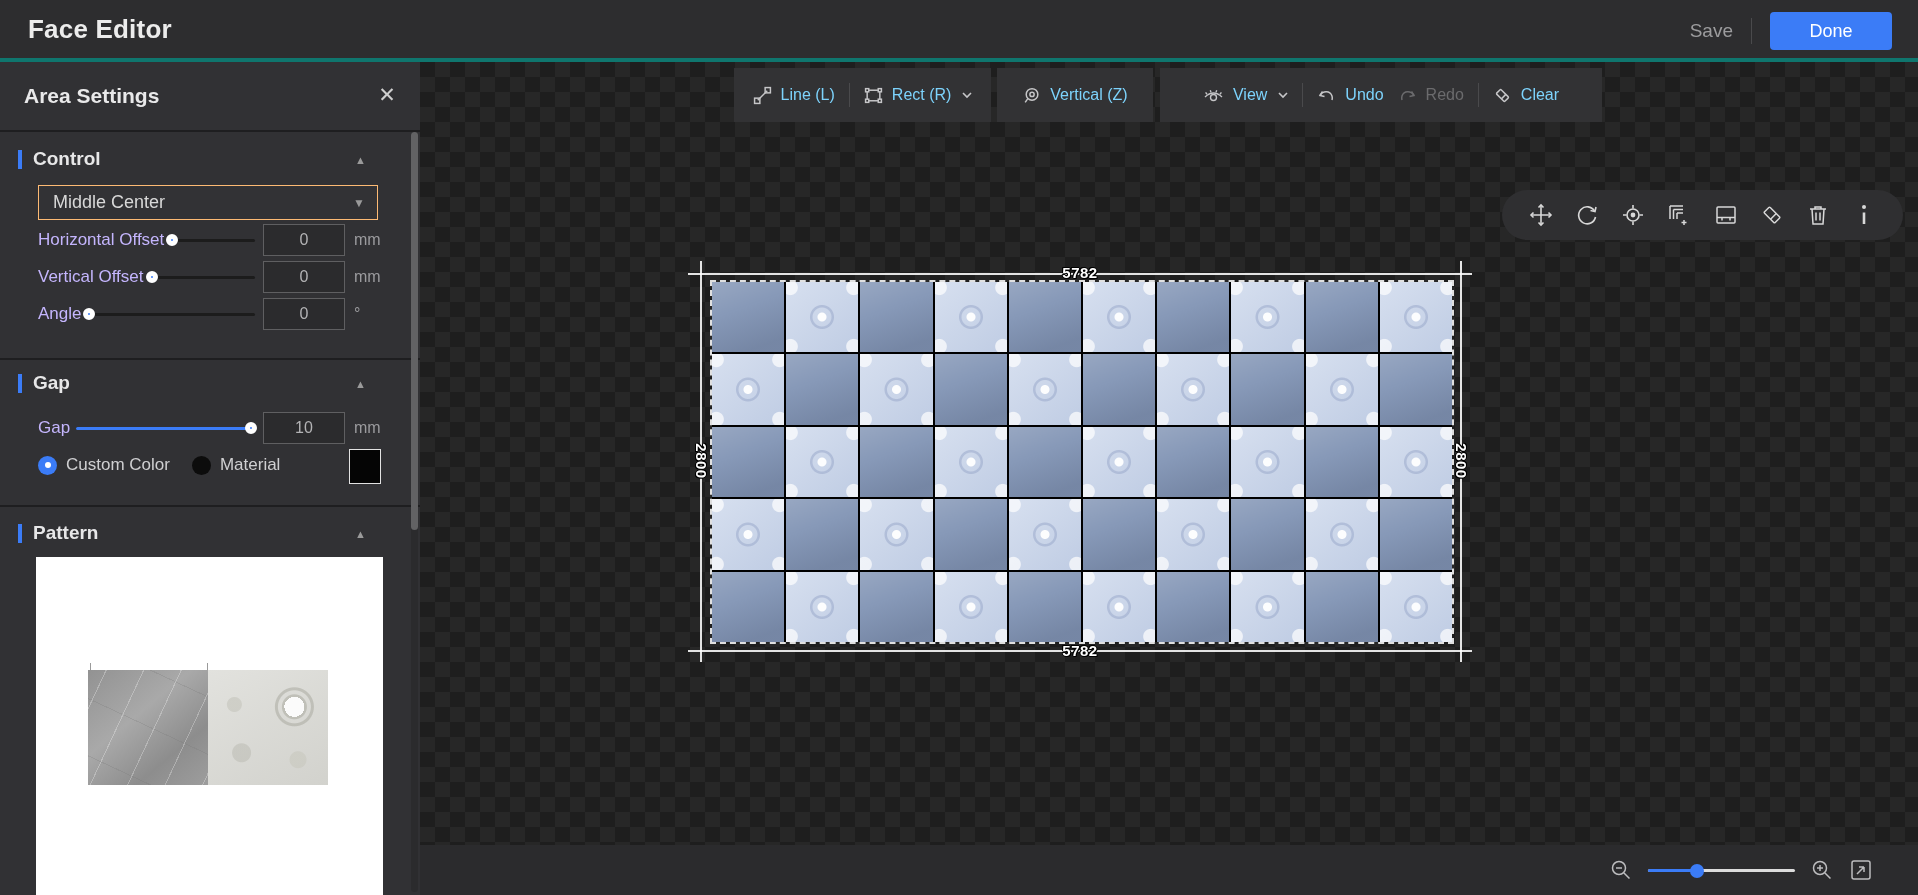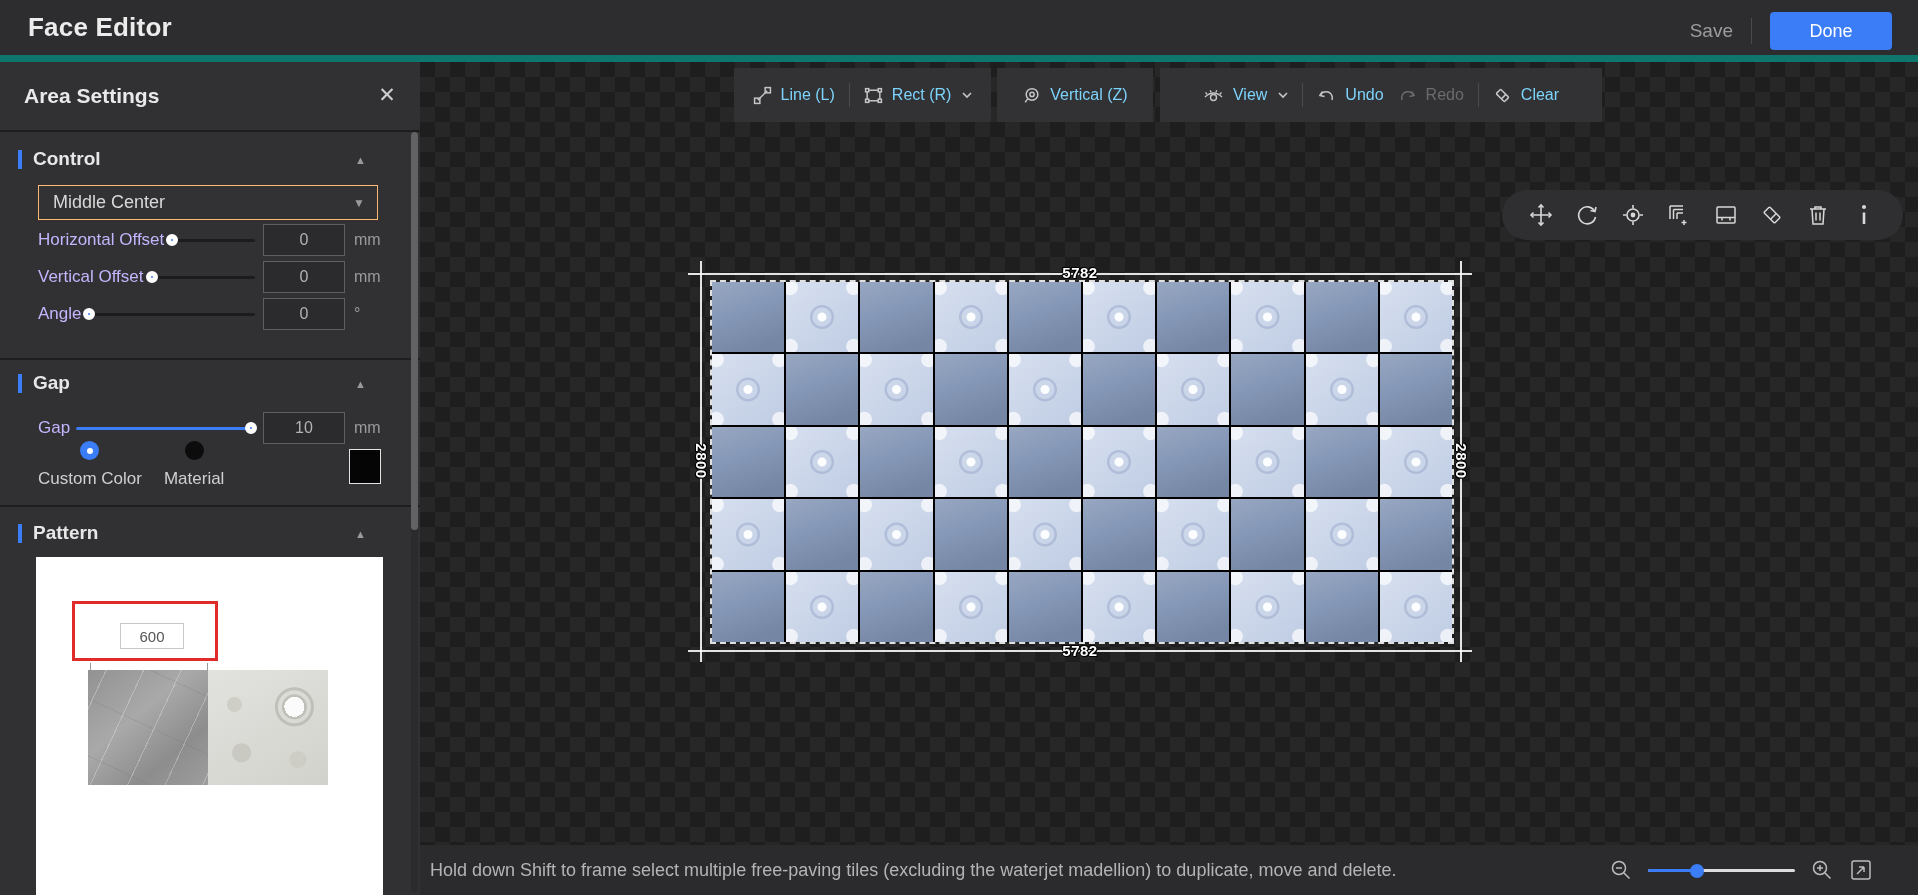--- a/index.html
+++ b/index.html
@@ -2,21 +2,21 @@
 <html style="--accent: #3b7cf7;"><head>
 <meta charset="utf-8">
 <style>
   :root{ --accent:#3b7cf7; }
   *{ box-sizing:border-box; margin:0; padding:0; }
   html,body{ width:1918px; height:895px; overflow:hidden; }
   body{ font-family:"Liberation Sans", sans-serif; background:#1f1f1f; position:relative; color:#ddd; }
 
   
   .topbar{ position:absolute; left:0; top:0; width:1918px; height:62px; background:#2d2d2f;
-           border-bottom:7px solid #0f766e; display:flex; align-items:center; z-index:30; }
+           border-bottom:4px solid #0f766e; display:flex; align-items:center; z-index:30; }
   .app-title{ font-size:26px; font-weight:bold; color:#ececec; margin-left:28px; letter-spacing:.2px; }
   .topbar-right{ position:absolute; right:26px; top:0; height:62px; display:flex; align-items:center; gap:18px; }
   .save-btn{ display:flex; align-items:center; gap:9px; color:#9c9c9e; font-size:19px; cursor:pointer; }
   .top-sep{ width:1px; height:26px; background:#4a4a4c; }
   .done-btn{ width:122px; height:38px; background:var(--accent); color:#fff; font-size:18px;
              border:none; border-radius:4px; display:flex; align-items:center; justify-content:center; cursor:pointer; }
 
   
   .sidebar{ position:absolute; left:0; top:62px; width:420px; height:833px; background:#313134; z-index:20; }
   .sb-header{ position:absolute; left:0; top:0; width:100%; height:68px; display:flex; align-items:center; }
@@ -39,21 +39,21 @@
   .slider{ flex:1; height:20px; position:relative; margin:0 8px 0 6px; cursor:pointer; }
   .slider .track{ position:absolute; left:0; right:0; top:9px; height:3px; background:#1c1c1c; border-radius:2px; }
   .slider .fill{ position:absolute; left:0; top:9px; height:3px; background:var(--accent); border-radius:2px; }
   .slider .knob{ position:absolute; top:10px; width:12px; height:12px; background:var(--accent); border:5px solid #fff;
                  border-radius:50%; transform:translate(-50%,-50%); }
   .val-input{ width:82px; height:32px; background:#2b2b2d; border:1px solid #5f5f61; color:#b3b3b5;
               font-size:16px; text-align:center; font-family:"Liberation Sans", sans-serif; }
   .unit{ font-size:16px; color:#9b9b9e; width:32px; text-align:left; margin-left:9px; }
 
   .radio-row{ position:absolute; left:38px; top:386px; width:348px; height:34px; display:flex; align-items:center; gap:22px; }
-  .radio-item{ display:flex; align-items:center; gap:9px; cursor:pointer;flex-direction:column; }
+  .radio-item{ display:flex; align-items:center; gap:9px; cursor:pointer; }
   .radio{ width:19px; height:19px; border-radius:50%; background:#0c0c0c; position:relative; }
   .radio.on{ background:var(--accent); }
   .radio.on::after{ content:""; position:absolute; left:6.5px; top:6.5px; width:6px; height:6px; border-radius:50%; background:#fff; }
   .radio-label{ font-size:17px; color:#cfcfd1; }
   .swatch{ position:absolute; left:349px; top:387px; width:32px; height:35px; border:1px solid #e2e2e2; background:#050505; cursor:pointer; }
 
   .pattern-panel{ position:absolute; left:36px; top:495px; width:347px; height:338px; background:#ffffff; }
   .dim-highlight{ position:absolute; left:36px; top:44px; width:146px; height:60px; border:3px solid #e02b2b; }
   .dim-input{ position:absolute; left:45px; top:19px; width:64px; height:26px; border:1px solid #c8c8c8; background:#fff;
               font-size:15px; color:#555; text-align:center; font-family:"Liberation Sans", sans-serif; }
@@ -234,23 +234,20 @@
 
   <div class="sb-divider" style="top:443px"></div>
 
   <div class="sec-title" style="top:460px">
     <span class="sec-bar"></span>
     <span class="sec-text">Pattern</span>
   </div>
   <span class="sec-caret" style="top:466px">▲</span>
 
   <div class="pattern-panel">
-    <div class="dim-highlight" id="dim-highlight" style="border-color: rgb(224, 43, 43);">
-      <input class="dim-input" value="600" style="">
-    </div>
     <span class="tickmark" style="left:54px"></span>
     <span class="tickmark" style="left:171px"></span>
     <div class="thumb marble"></div>
     <div class="thumb ornament"></div>
   </div>
 
   <div class="sb-scrollbar">
     <div class="sb-thumb"></div>
   </div>
 </div>
@@ -447,21 +444,20 @@
       <div class="tile dark"></div>
       <div class="tile light"></div>
       <div class="tile dark"></div>
       <div class="tile light"></div>
       <div class="tile dark"></div>
       <div class="tile light"></div>
     </div>
 </div>
 
 <div class="statusbar">
-  <span class="hint">Hold down Shift to frame select multiple free-paving tiles (excluding the waterjet madellion) to duplicate, move and delete.</span>
   <div class="zoom-ctrls">
     <span class="iconbtn">
       <svg width="22" height="22" viewBox="0 0 22 22" fill="none" stroke-width="1.5">
         <circle cx="9" cy="9" r="6.5"></circle>
           <path d="M14 14 L19.5 19.5"></path>
           <path d="M6 9 h6"></path>
       </svg>
     </span>
     <div class="zoom-slider">
       <div class="ztrack"></div>

